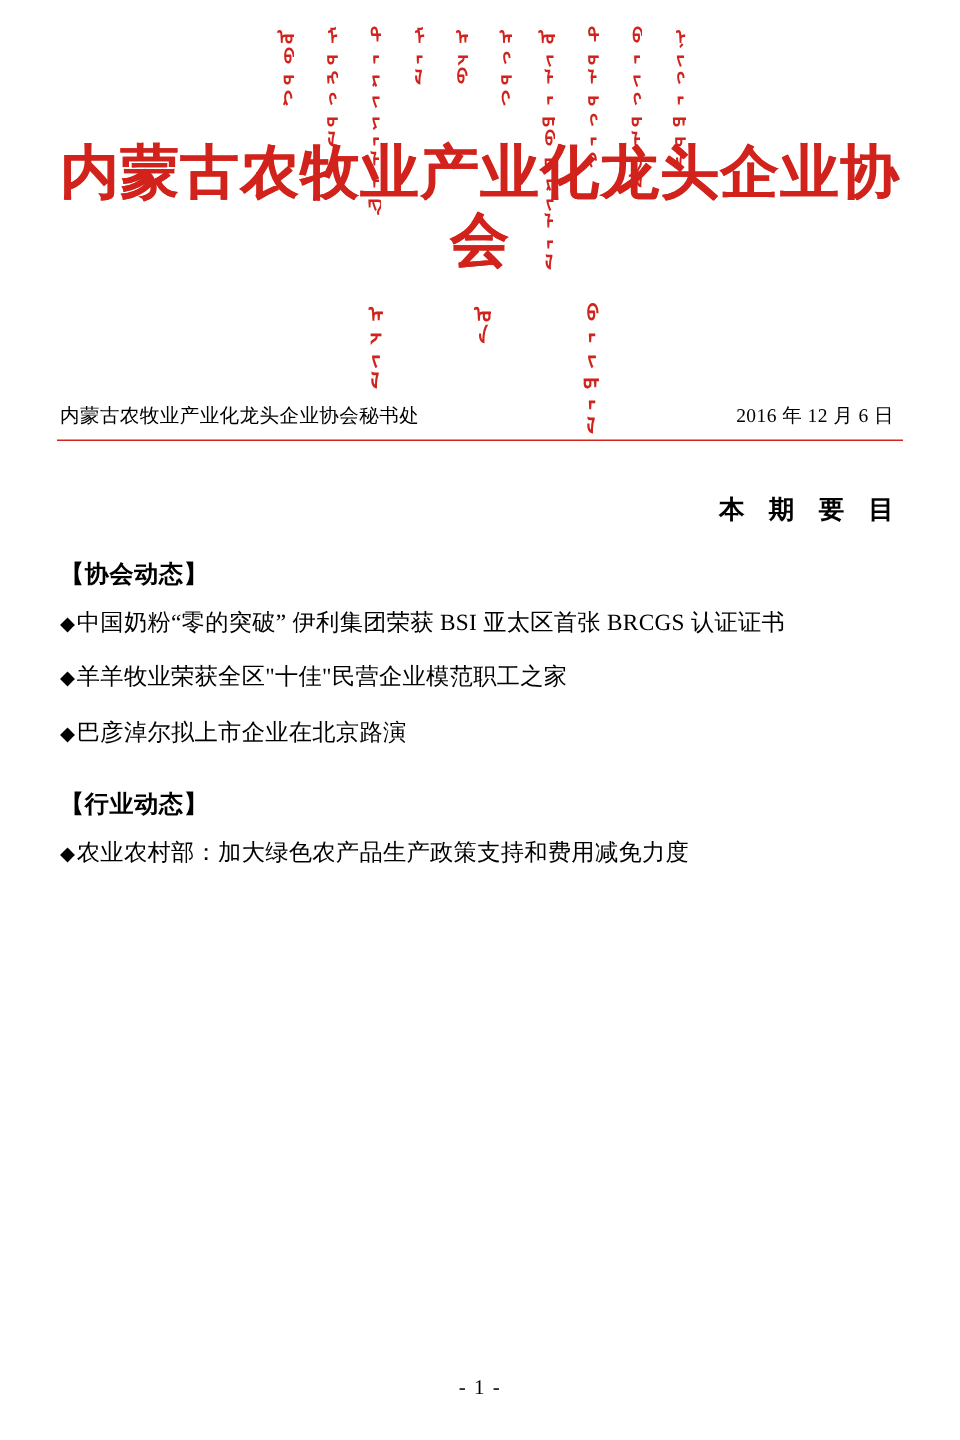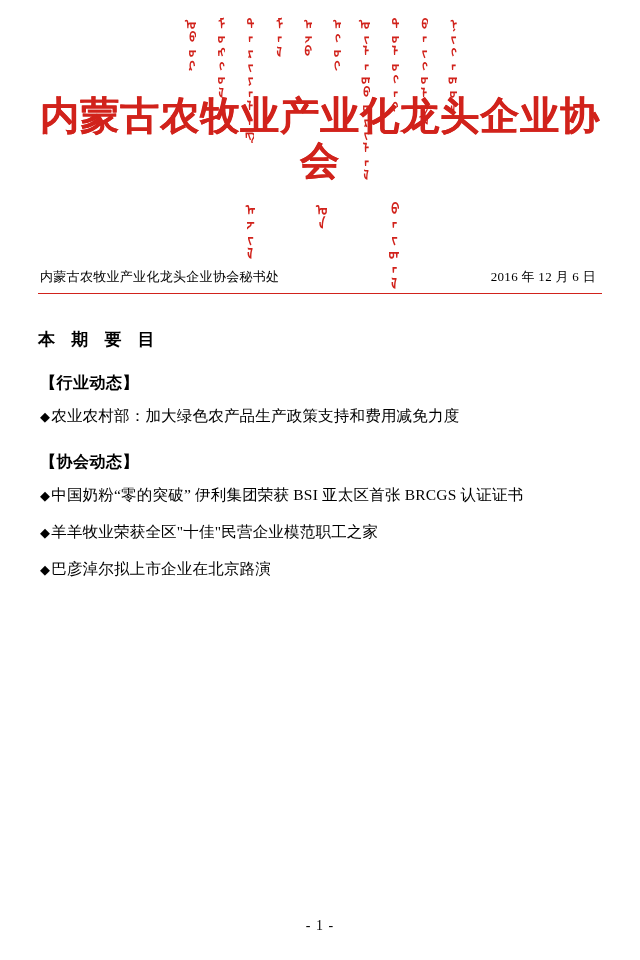--- a/index.html
+++ b/index.html
@@ -102,21 +102,21 @@
   }
 
   .rule {
     border: 0;
     border-top: 1.6px solid #d1221b;
     margin: 7px 0 0 0;
   }
 
   
   .contents-title {
-    text-align: left;
+    text-align: right;
     font-size: 17px;
     font-weight: bold;
     letter-spacing: 6px;
     margin-top: 34px;
   }
   .section-head {
     font-size: 16px;
     font-weight: bold;
     margin-top: 22px;
     letter-spacing: 0.5px;
@@ -176,34 +176,34 @@
   <div class="imprint">
     <span>内蒙古农牧业产业化龙头企业协会秘书处</span>
     <span>2016 年 12 月 6 日</span>
   </div>
 
   <hr class="rule">
 
   <div class="contents-title">本 期 要 目</div>
 
   <div>
+    <div class="section-head">【协会动态】</div>
+    <div class="entry">
+      <span class="bullet">◆</span><span>中国奶粉“零的突破” 伊利集团荣获 BSI 亚太区首张 BRCGS 认证证书</span>
+    </div>
+    <div class="entry">
+      <span class="bullet">◆</span><span>羊羊牧业荣获全区"十佳"民营企业模范职工之家</span>
+    </div>
+    <div class="entry">
+      <span class="bullet">◆</span><span>巴彦淖尔拟上市企业在北京路演</span>
+    </div>
+  </div>
+
+  <div>
     <div class="section-head">【行业动态】</div>
     <div class="entry">
       <span class="bullet">◆</span><span>农业农村部：加大绿色农产品生产政策支持和费用减免力度</span>
     </div>
   </div>
 
-  <div>
-    <div class="section-head">【协会动态】</div>
-    <div class="entry">
-      <span class="bullet">◆</span><span>中国奶粉“零的突破” 伊利集团荣获 BSI 亚太区首张 BRCGS 认证证书</span>
-    </div>
-    <div class="entry">
-      <span class="bullet">◆</span><span>羊羊牧业荣获全区"十佳"民营企业模范职工之家</span>
-    </div>
-    <div class="entry">
-      <span class="bullet">◆</span><span>巴彦淖尔拟上市企业在北京路演</span>
-    </div>
-  </div>
-
   <div class="page-number">- 1 -</div>
 
 </div>
 
 </body></html>

